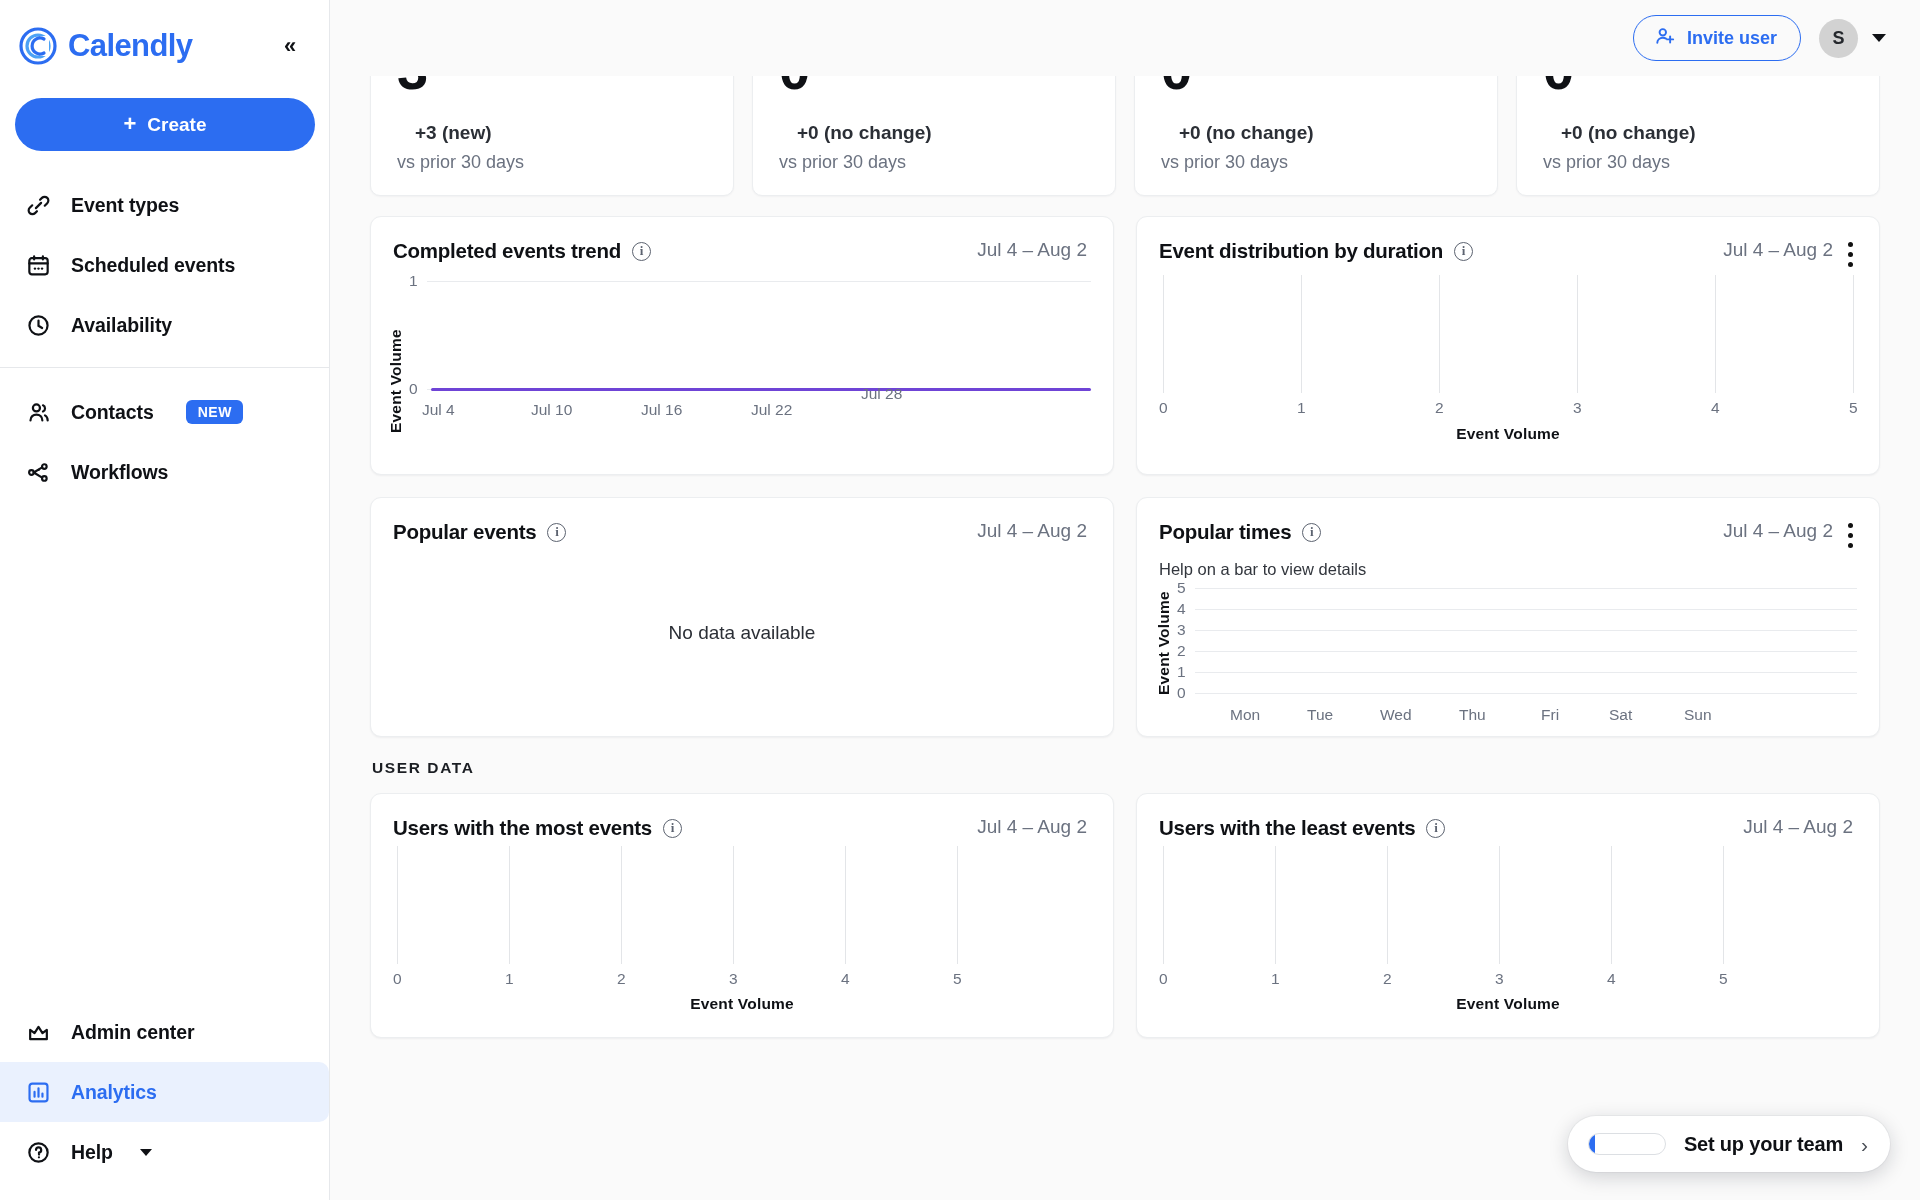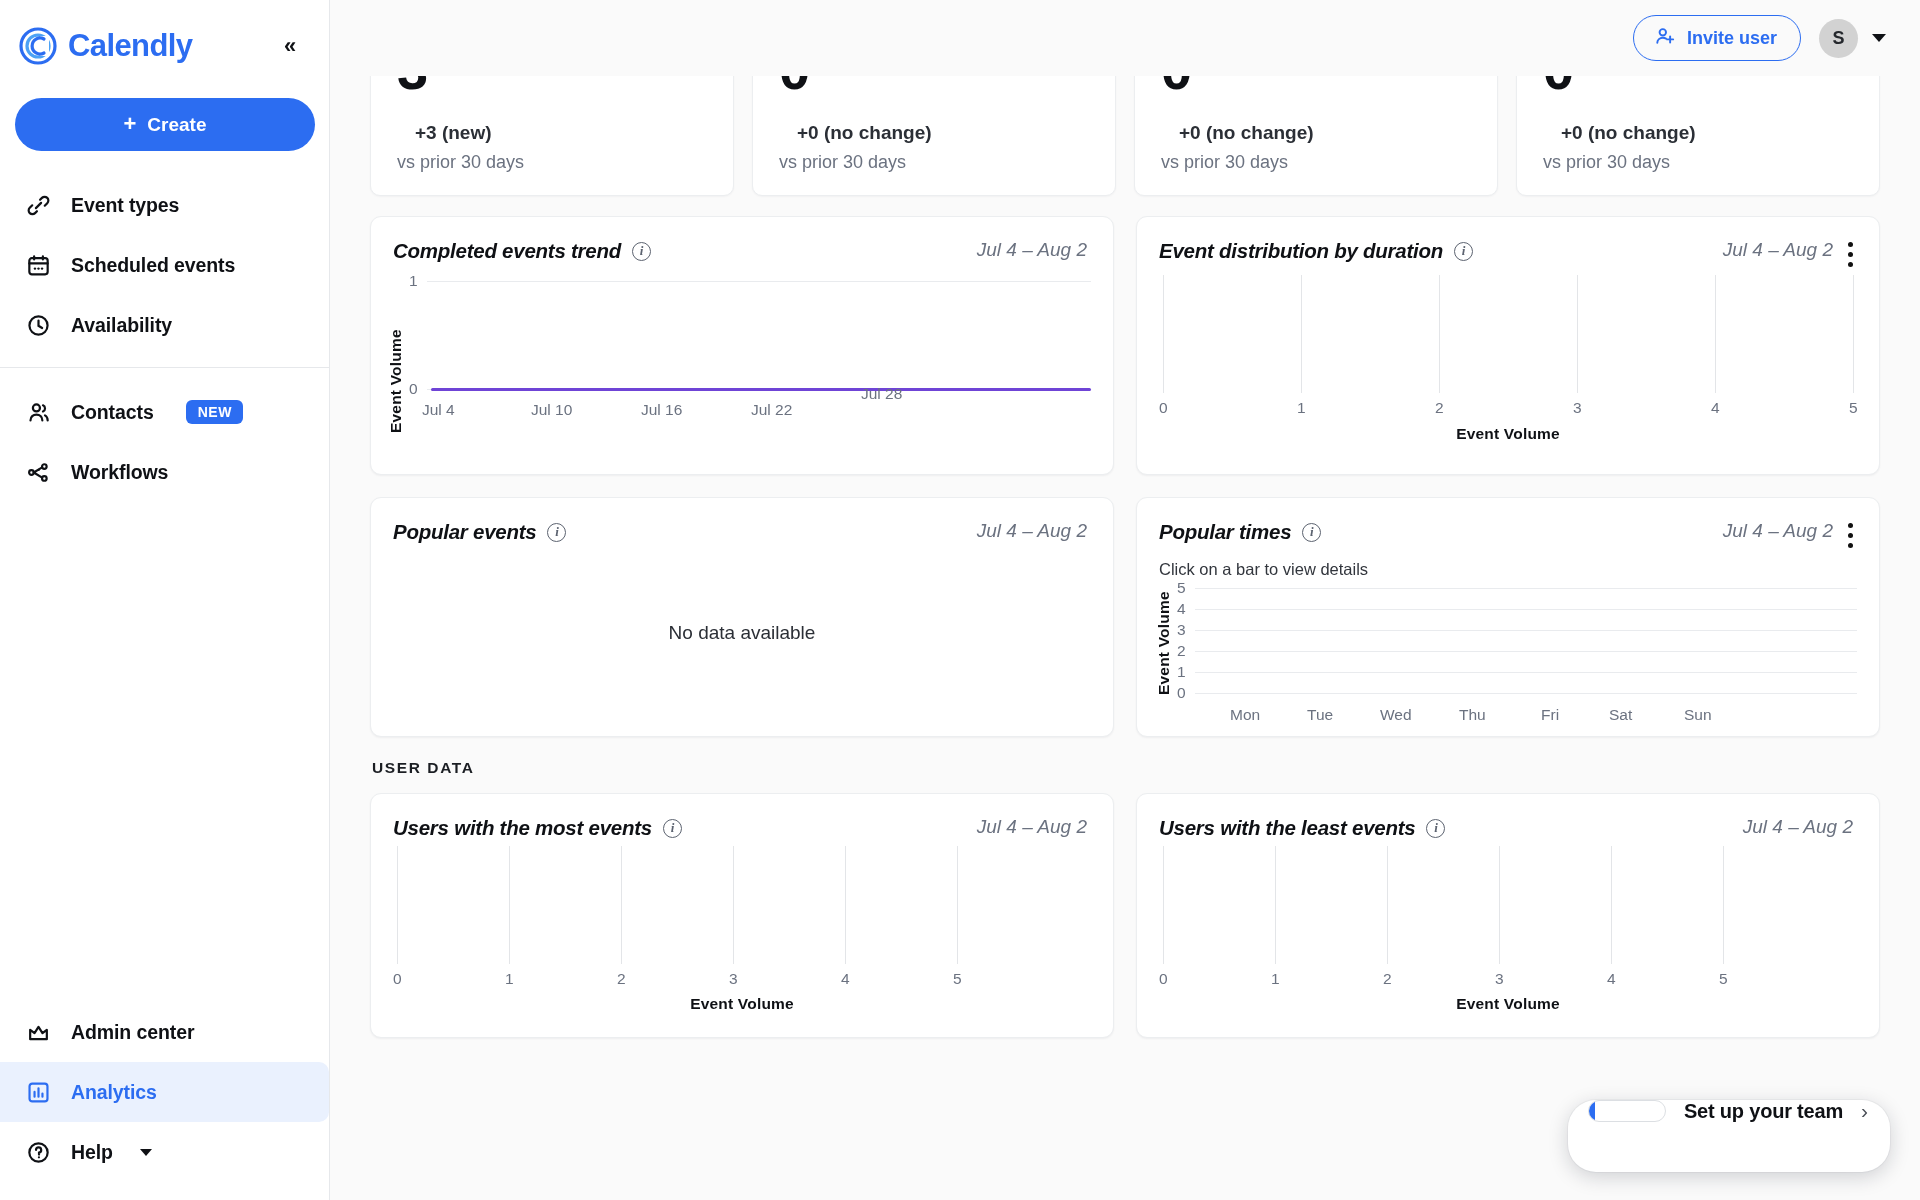--- a/index.html
+++ b/index.html
@@ -92,21 +92,21 @@
   .kpi-delta { font-size:19px; font-weight:700; color:#2b2f36; margin-bottom:8px;margin-left:18px; }
   .kpi-sub { font-size:18px; color:#6b7280; }
 
   
   .grid { position:absolute; left:40px; right:40px; top:216px; }
   .row { display:flex; gap:22px; margin-bottom:22px; }
   .card {
     background:#fff; border:1px solid #eceef0; border-radius:11px;
     box-shadow:0 1px 2px rgba(16,24,40,.05); position:relative; flex:1 1 0;
   }
-  .card-head { display:flex; align-items:flex-start; justify-content:space-between; padding:22px 26px 0 22px;font-style:italic; }
+  .card-head { display:flex; align-items:flex-start; justify-content:space-between; padding:22px 26px 0 22px; }
   .card-title-wrap { display:flex; align-items:center; gap:11px; }
   .card-title { font-size:20.5px; font-weight:700; letter-spacing:-0.25px; color:#0f1115; }
   .info-icon { width:19px;height:19px;border:1.6px solid #5c6370;border-radius:50%;
     display:flex;align-items:center;justify-content:center;font-size:13px;font-weight:700;color:#5c6370;
     font-family:"Liberation Serif", serif; cursor:pointer; flex:0 0 19px; }
   .head-right { display:flex; align-items:flex-start; gap:14px; }
   .date-range { font-size:19px; color:#6b7280; white-space:nowrap; }
   .kebab { width:6px; display:flex; flex-direction:column; align-items:center; gap:5px; cursor:pointer; padding-top:3px; }
   .kebab i { width:5px;height:5px;background:#111;border-radius:50%;display:block; }
   .card-subtext { font-size:16.5px; color:#32363d; padding:12px 0 0 22px; }
@@ -125,23 +125,23 @@
 
   .nodata { text-align:center; font-size:19px; color:#2b2f36; }
 
   .section-label {
     font-size:15.5px; font-weight:700; letter-spacing:1.6px; color:#1b1e23;
     margin:4px 0 16px 2px;
   }
 
   
   .team-pill {
-    position:absolute; right:30px; bottom:28px; height:72px; background:#fff;
+    position:absolute; right:30px; bottom:28px; height:56px; background:#fff;
     border-radius:28px; box-shadow:0 5px 20px rgba(16,24,40,.18), 0 0 0 1px rgba(16,24,40,.04);
-    display:flex; gap:18px; padding:0 22px 0 20px; cursor:pointer; z-index:60;
+    display:flex; align-items:center; gap:18px; padding:0 22px 0 20px; cursor:pointer; z-index:60;
   }
   .progress-track {
     width:78px;height:22px;border-radius:11px;border:1.5px solid #dcdfe3;background:#fff;
     position:relative; overflow:hidden;
   }
   .progress-fill { position:absolute; left:0; top:0; bottom:0; width:6px; background:#2c6df1; border-radius:11px 0 0 11px; }
   .team-text { font-size:20px; font-weight:700; color:#0f1115; letter-spacing:-0.2px; }
   .chev-right { font-size:21px; color:#4a4f57; line-height:1; }
 </style>
 </head>
@@ -405,21 +405,21 @@
               </div>
               <div class="head-right">
                 <span class="date-range">Jul 4 – Aug 2</span>
                 <span class="kebab">
                     <i></i>
                     <i></i>
                     <i></i>
                   </span>
               </div>
             </div>
-            <div class="card-subtext">Click on a bar to view details</div>
+            <div class="card-subtext">Help on a bar to view details</div>
             <div class="chart-area" style="height:145px;">
               <span class="ylabel" style="left:18px; top:8px; height:108px;">Event Volume</span>
               <span class="tick" style="left:40px; top:0px;">5</span>
               <span class="tick" style="left:40px; top:21px;">4</span>
               <span class="tick" style="left:40px; top:42px;">3</span>
               <span class="tick" style="left:40px; top:63px;">2</span>
               <span class="tick" style="left:40px; top:84px;">1</span>
               <span class="tick" style="left:40px; top:105px;">0</span>
               <div class="gridline-h" style="left:58px; right:22px; top:9px;"></div>
               <div class="gridline-h" style="left:58px; right:22px; top:30px;"></div>

